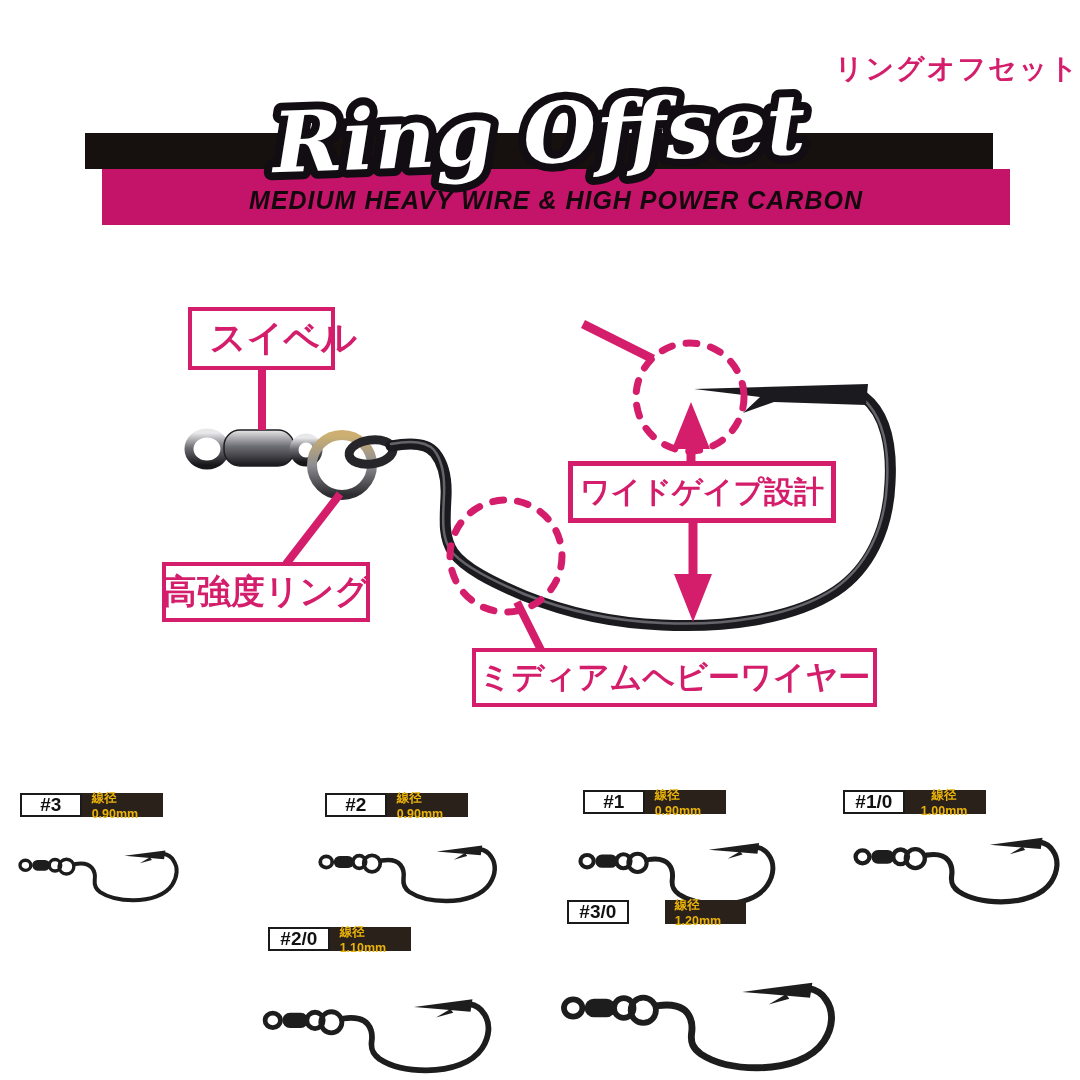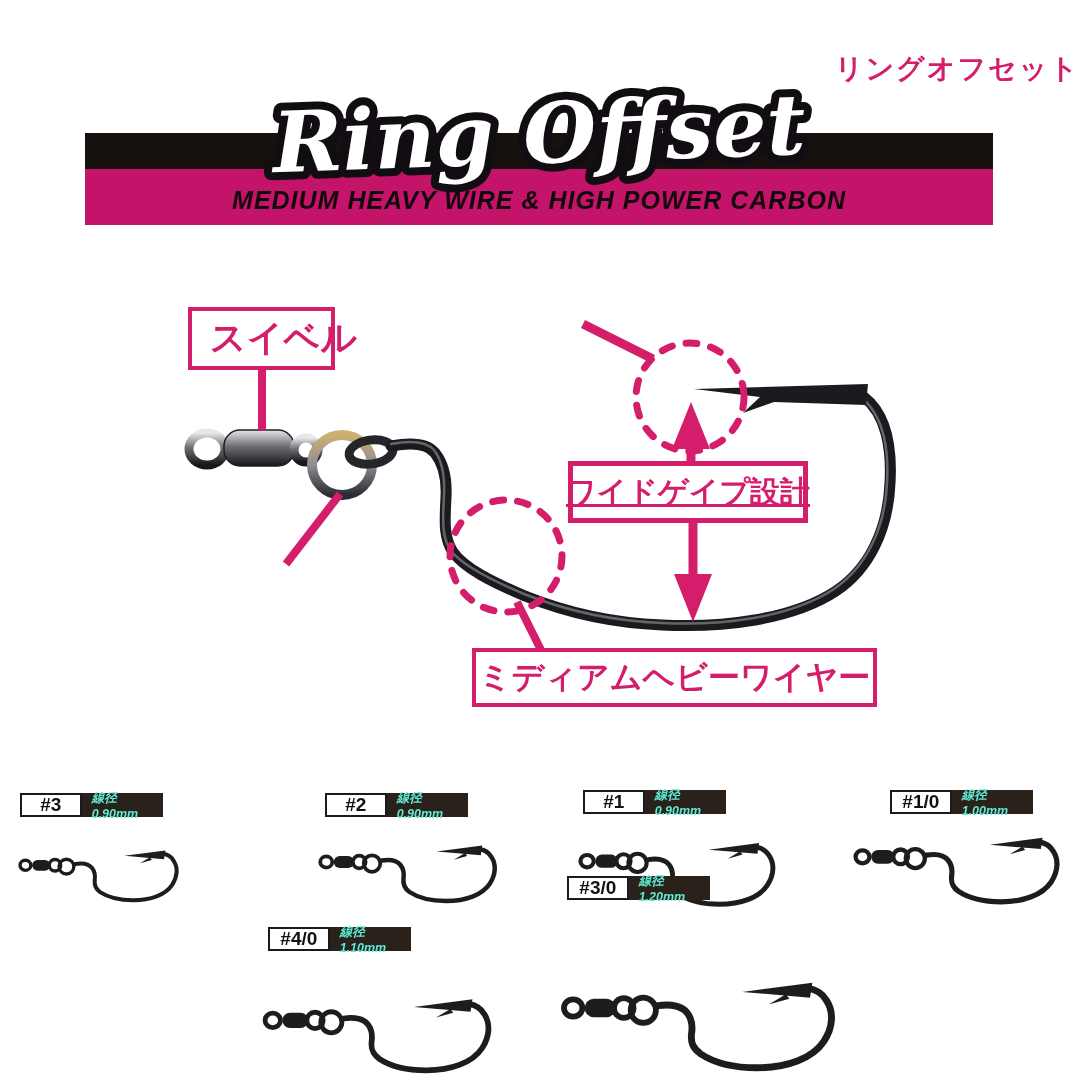--- a/index.html
+++ b/index.html
@@ -7,54 +7,54 @@
     position:relative;width:1080px;height:1080px;background:#ffffff;overflow:hidden;
     font-family:"Liberation Sans","DejaVu Sans",sans-serif;
   }
   
   .jp-title{
     position:absolute;left:0;top:50px;width:1080px;text-align:right;
     font-size:28px;font-weight:bold;letter-spacing:2px;color:var(--accent);
   }
   .bar-black{position:absolute;left:85px;top:133px;width:908px;height:36px;background:var(--bar-black);}
   .bar-pink{
-    position:absolute;left:85px;top:169px;width:908px;height:56px;background:var(--banner-pink);
+    position:absolute;left:102px;top:169px;width:908px;height:56px;background:var(--banner-pink);
     display:flex;align-items:center;justify-content:center;
   }
   .subtitle{
     font-size:25px;font-weight:bold;font-style:italic;letter-spacing:1px;color:#14080d;
     transform:translateY(3px);
   }
   .script-title-svg{position:absolute;left:240px;top:55px;width:600px;height:150px;overflow:visible;}
   .script-title-svg text{
     font-family:"DejaVu Serif","Liberation Serif",serif;
     font-style:italic;font-weight:bold;font-size:84px;
   }
   
   .diagram-svg{position:absolute;left:0;top:0;width:1080px;height:1080px;}
   .callout{
     position:absolute;background:#ffffff;border:4px solid var(--accent);
     color:var(--accent);font-weight:bold;display:flex;align-items:center;justify-content:center;
     white-space:nowrap;box-sizing:border-box;
   }
   .co-swivel{left:188px;top:307px;width:147px;height:63px;font-size:36px;padding-left:44px;}
   .co-granpoint{left:445px;top:262px;width:362px;height:64px;font-size:42px;border-width:5px;}
-  .co-widegape{left:568px;top:461px;width:240px;height:62px;font-size:30px;border-width:5px;text-decoration:underline;}
+  .co-widegape{left:568px;top:461px;width:268px;height:62px;font-size:30px;border-width:5px;}
   .co-ring{left:162px;top:562px;width:208px;height:60px;font-size:34px;}
   .co-wire{left:472px;top:648px;width:405px;height:59px;font-size:32px;text-align:right;}
   
   .size-item{position:absolute;}
   .size-label{position:absolute;display:flex;align-items:stretch;height:24px;}
   .size-num{
     width:70px;background:#ffffff;border:2px solid #1a1a1a;color:#111;
     font-size:19px;font-weight:bold;display:flex;align-items:center;justify-content:center;
   }
   .size-wire{
-    background:var(--chip-black);color:#5eead4;font-size:12.5px;font-weight:bold;
-    display:flex;align-items:center;padding:0 10px;border:2px solid var(--chip-black);border-left:none;font-style:italic;
+    background:var(--chip-black);color:#eab308;font-size:12.5px;font-weight:bold;
+    display:flex;align-items:center;padding:0 10px;border:2px solid var(--chip-black);border-left:none;
   }
   .mini-hook{position:absolute;}
   .hidden-defs{position:absolute;width:0;height:0;overflow:hidden;}
 </style>
 </head>
 <body>
 
 <div class="canvas">
 
   <div class="jp-title">リングオフセット</div>
@@ -111,20 +111,21 @@
       <line x1="693" y1="523" x2="693" y2="578" stroke-width="9"></line>
     </g>
     <g style="fill:var(--accent);">
       <polygon points="691,402 672,449 710,449"></polygon>
       <polygon points="693,622 674,574 712,574"></polygon>
     </g>
   </svg>
 
   <div class="callout co-swivel">スイベル</div>
   <div class="callout co-widegape">ワイドゲイプ設計</div>
+  <div class="callout co-ring">高強度リング</div>
   <div class="callout co-wire">ミディアムヘビーワイヤー</div>
 
   <svg class="hidden-defs" aria-hidden="true">
     <symbol id="rig" viewBox="0 0 260 100">
       <g stroke="#1d1d1d" fill="none" stroke-linecap="round">
         <ellipse cx="11" cy="40" rx="8" ry="7.5" stroke-width="5"></ellipse>
         <rect x="21" y="32" width="27" height="16" rx="8" fill="#1d1d1d" stroke="none"></rect>
         <circle cx="55" cy="40" r="8.5" stroke-width="5"></circle>
         <circle cx="72" cy="42" r="11" stroke-width="5"></circle>
         <path d="M 85,38 C 97,36 106,39 110,44 C 114,49 115,55 114,62
@@ -161,41 +162,41 @@
     <div class="size-label" style="left:583px;top:790px;position:absolute;">
       <div class="size-num">#1</div>
       <div class="size-wire">線径0.90mm</div>
     </div>
     <svg class="mini-hook" style="left:578px;top:828px;" width="215" height="83" viewBox="0 0 260 100">
         <use href="#rig"></use>
       </svg>
   </div>
 
   <div class="size-item">
-    <div class="size-label" style="left:890px;top:790px;position:absolute;">
+    <div class="size-label" style="left:843px;top:790px;position:absolute;text-align:center;">
       <div class="size-num">#1/0</div>
       <div class="size-wire">線径1.00mm</div>
     </div>
     <svg class="mini-hook" style="left:853px;top:822px;" width="225" height="87" viewBox="0 0 260 100">
         <use href="#rig"></use>
       </svg>
   </div>
 
   <div class="size-item">
     <div class="size-label" style="left:268px;top:927px;position:absolute;">
-      <div class="size-num">#4/0</div>
+      <div class="size-num">#2/0</div>
       <div class="size-wire">線径1.10mm</div>
     </div>
     <svg class="mini-hook" style="left:262px;top:982px;" width="250" height="96" viewBox="0 0 260 100">
         <use href="#rig"></use>
       </svg>
   </div>
 
   <div class="size-item">
-    <div class="size-label" style="left:567px;top:876px;position:absolute;">
+    <div class="size-label" style="left:567px;top:900px;position:absolute;gap:36px;">
       <div class="size-num">#3/0</div>
       <div class="size-wire">線径1.20mm</div>
     </div>
     <svg class="mini-hook" style="left:560px;top:962px;" width="300" height="115" viewBox="0 0 260 100">
         <use href="#rig"></use>
       </svg>
   </div>
 
 </div>
 

